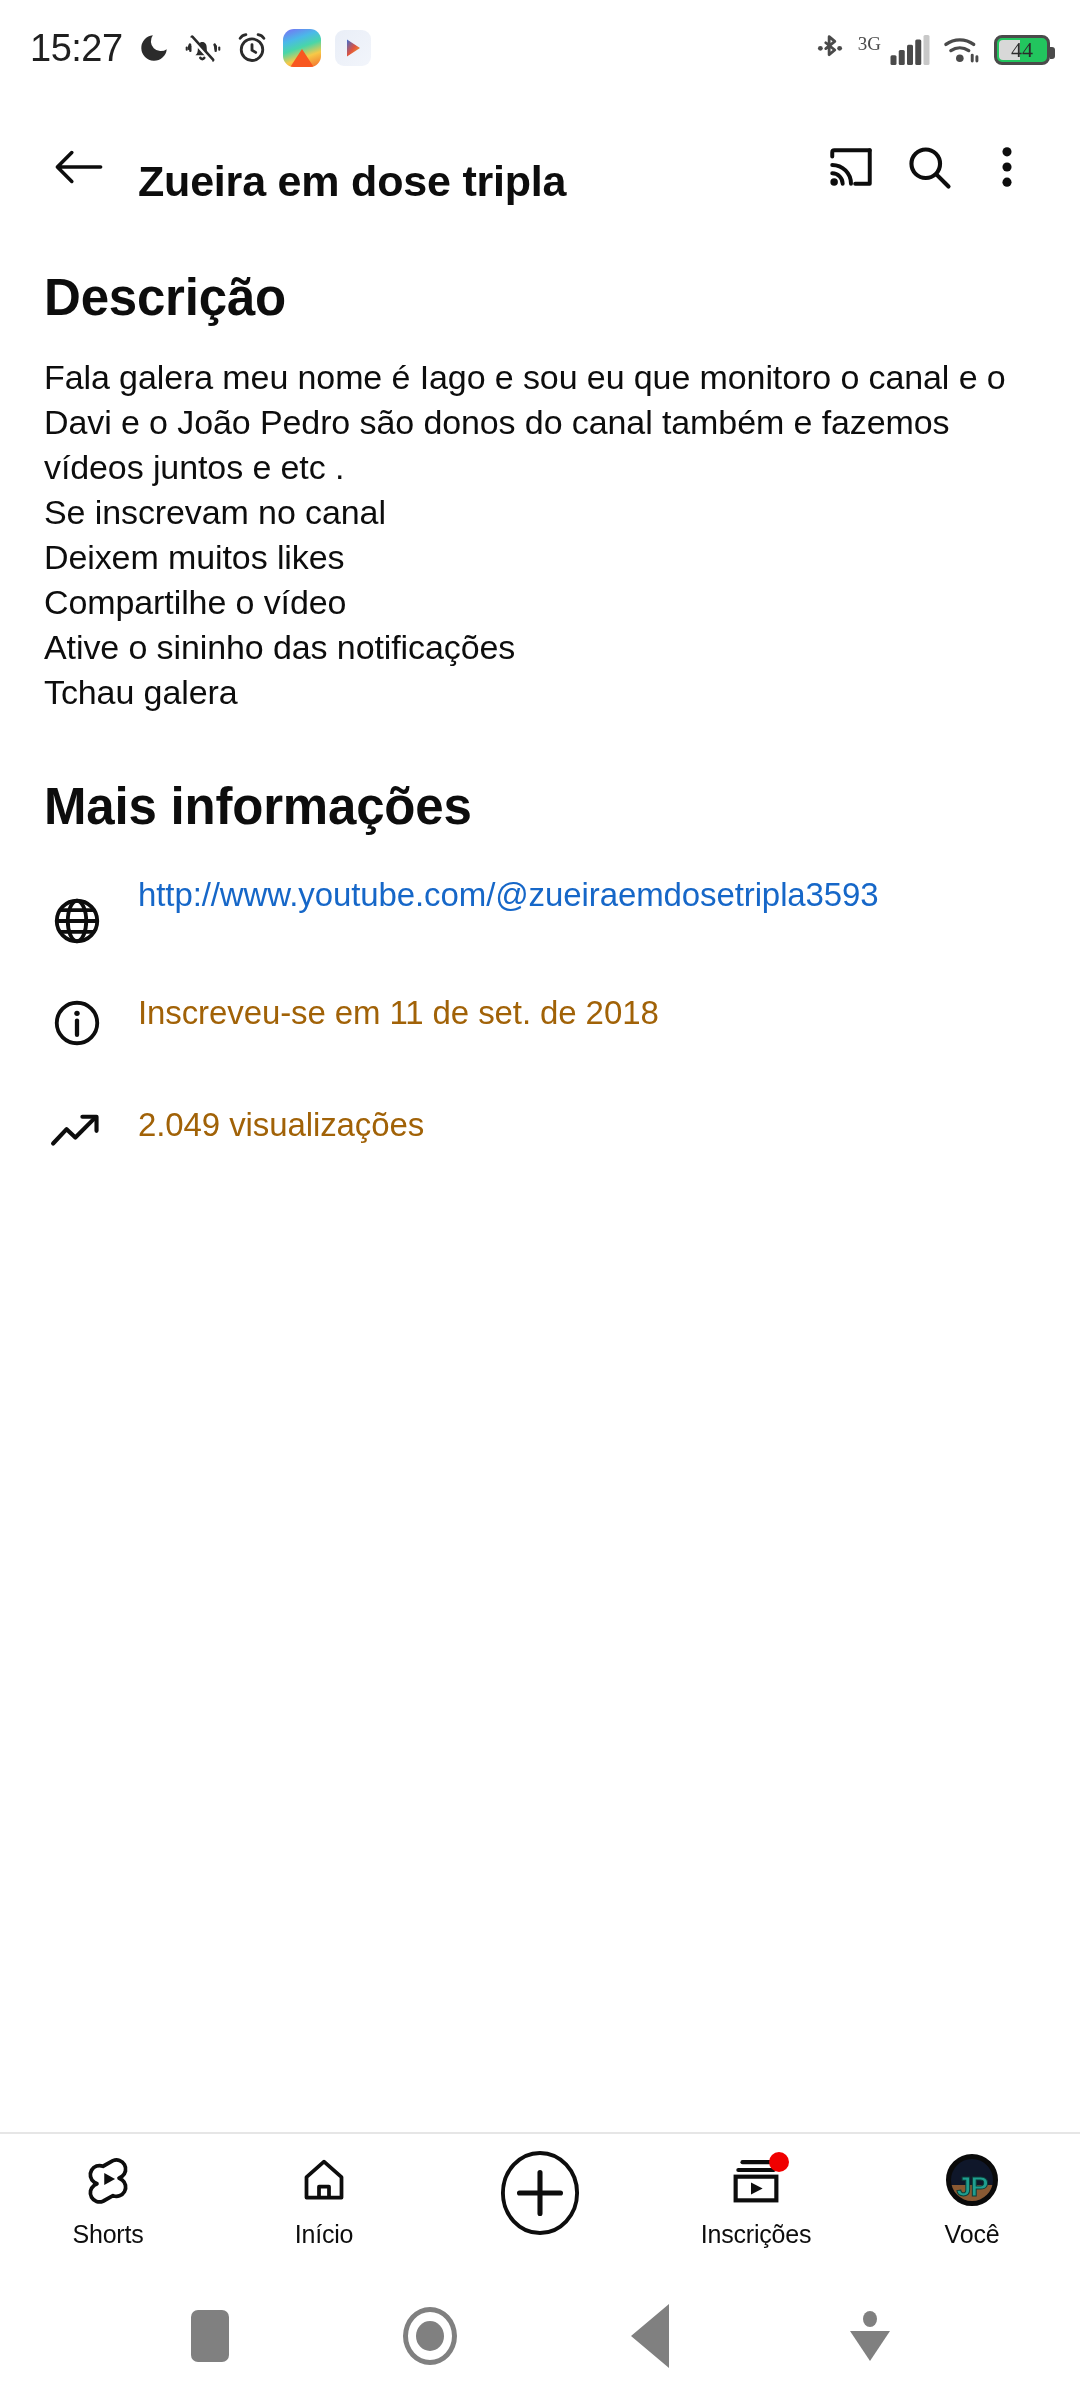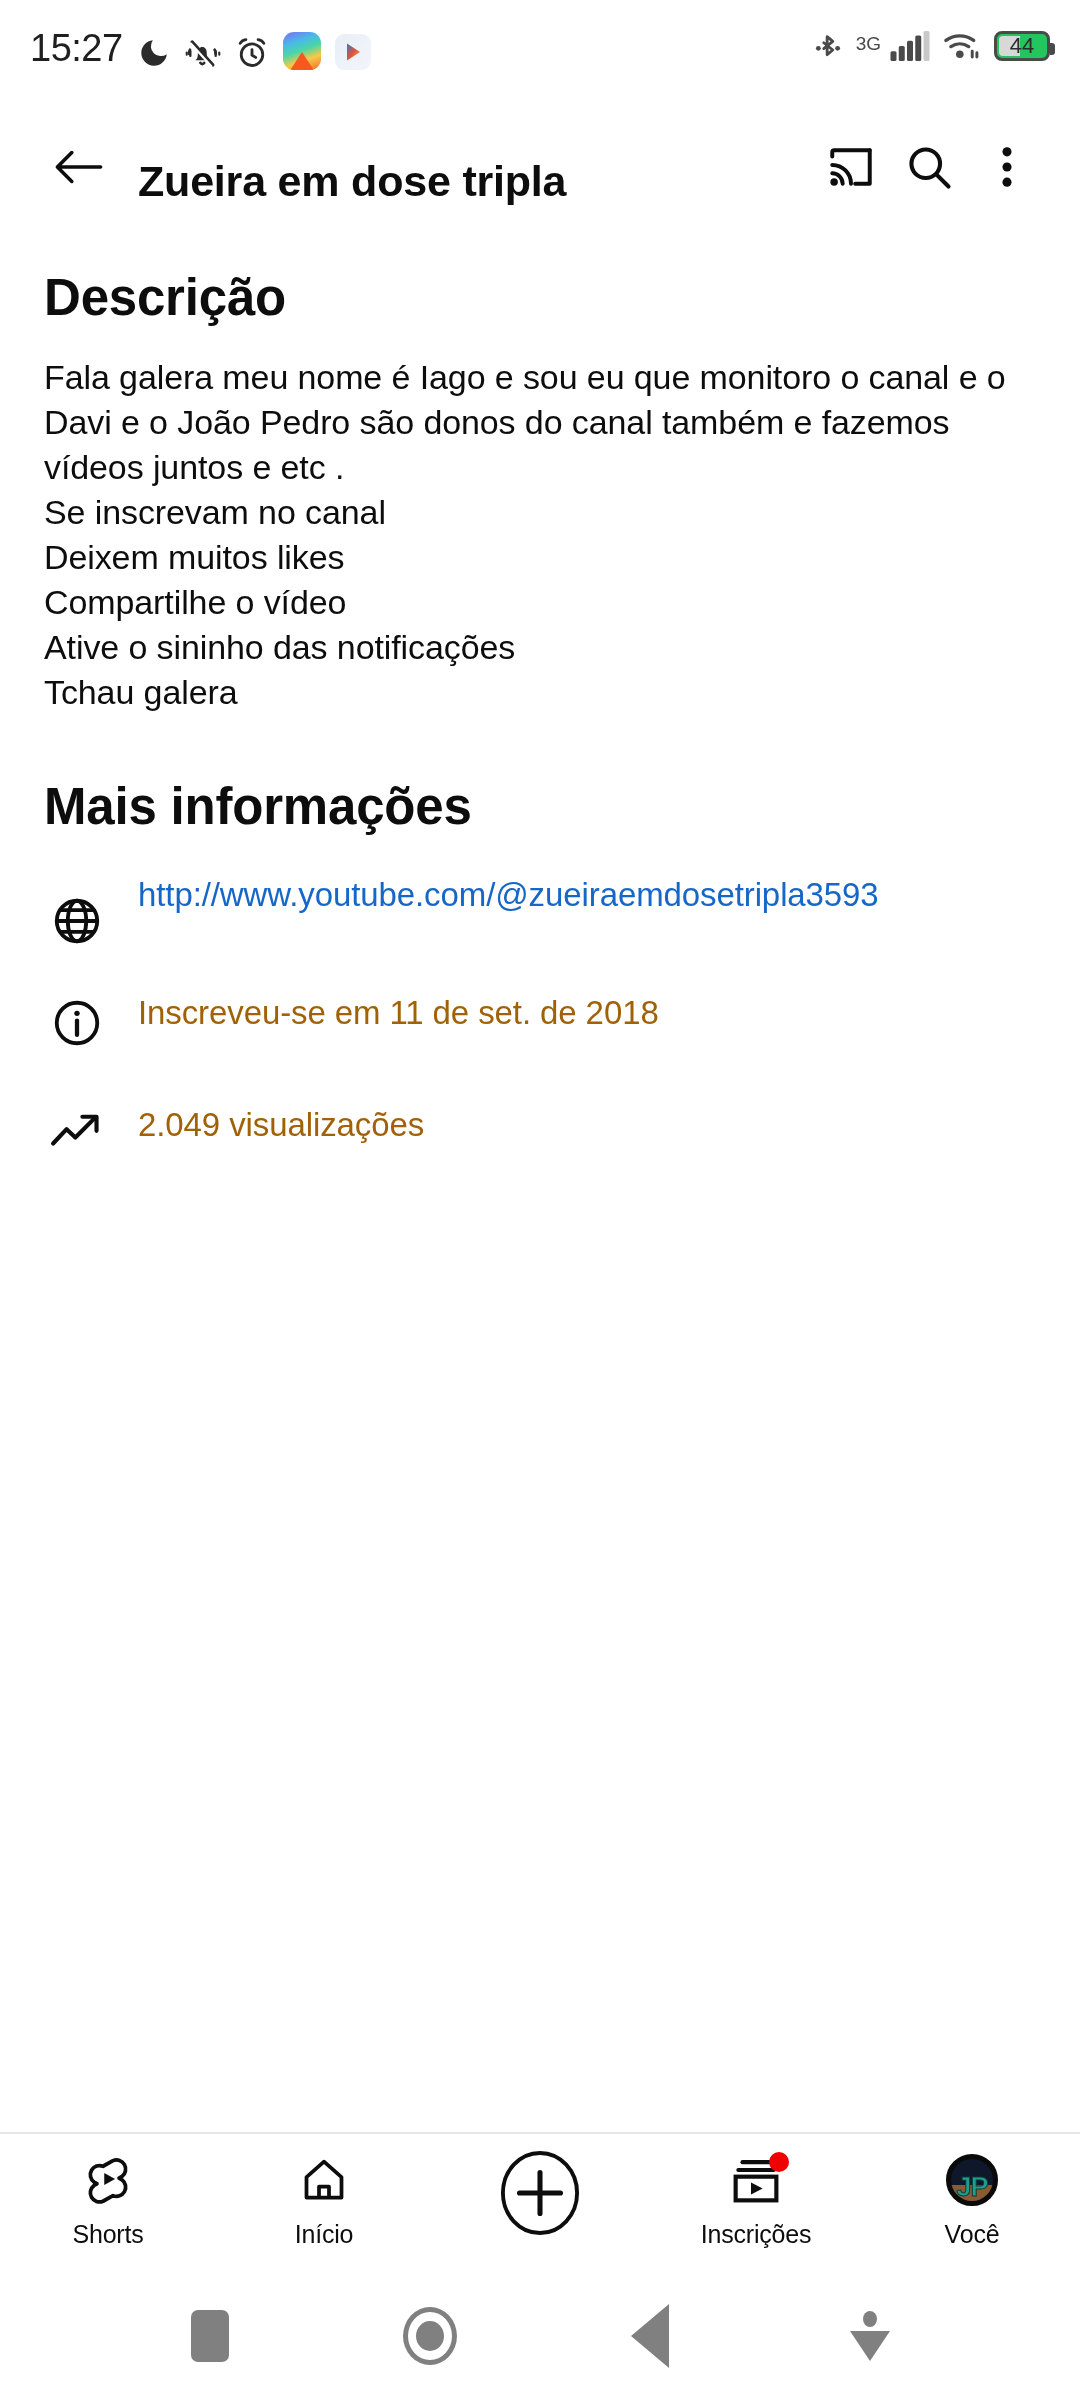--- a/index.html
+++ b/index.html
@@ -23,34 +23,35 @@
   .status-bar {
     height: 96px;
     flex: 0 0 96px;
     display: flex;
     align-items: center;
     padding: 0 30px 0 30px;
     background: #ffffff;
   }
   .status-left {
     display: flex;
-    align-items: flex-end;
+    align-items: center;
     gap: 14px;
   }
   .status-clock {
     font-size: 38px;
     color: #1f1f1f;
     letter-spacing: -0.5px;
     font-weight: 400;
   }
   .status-right {
     margin-left: auto;
     display: flex;
-    align-items: flex-start;
+    align-items: flex-end;
     gap: 13px;
+    font-family: Liberation Serif, serif;
   }
   .sb-icon { display: flex; align-items: center; justify-content: center; }
   .app-icon-rainbow {
     width: 38px; height: 38px; border-radius: 11px;
     background: linear-gradient(160deg,#7b6cf6 0%,#4ab9e8 28%,#49d6a8 48%,#f7c948 70%,#f46a2a 100%);
     display:flex; align-items:flex-end; justify-content:center;
     overflow:hidden;
   }
   .app-icon-rainbow i {
     display:block; width:0;height:0;

